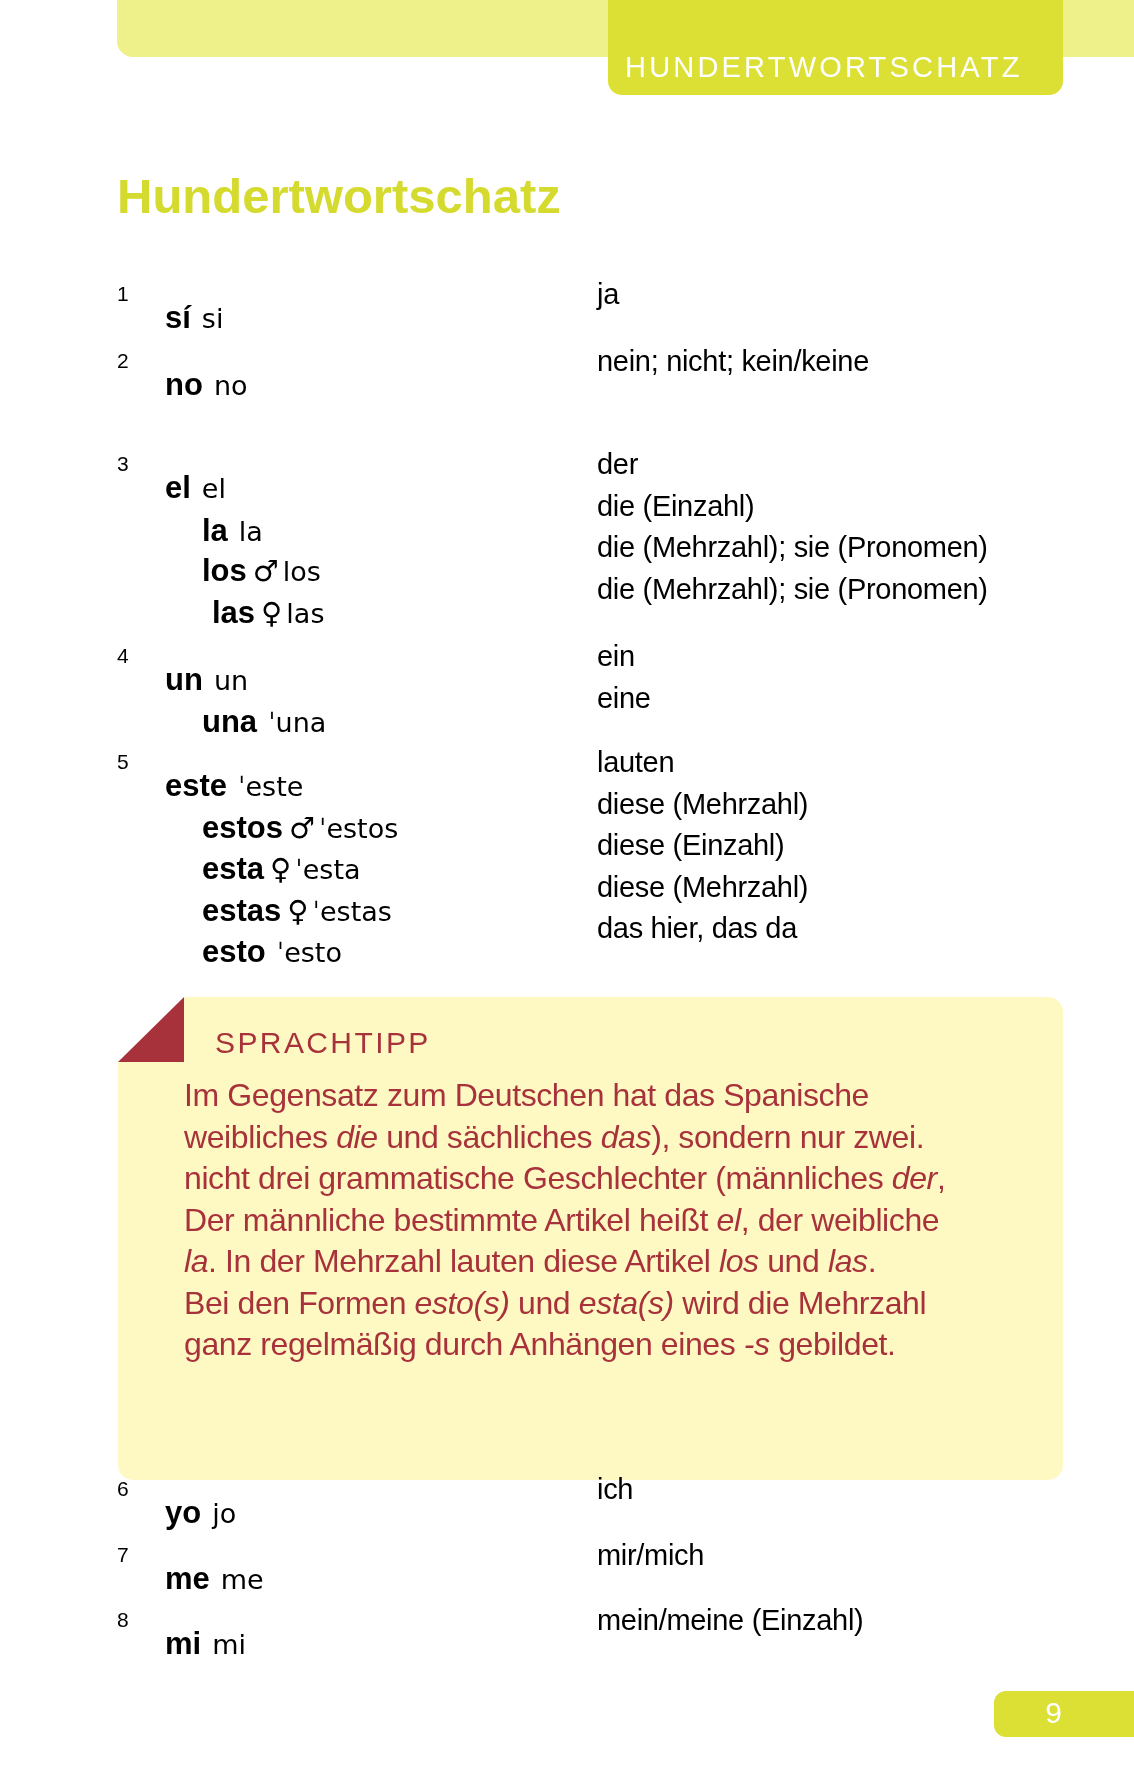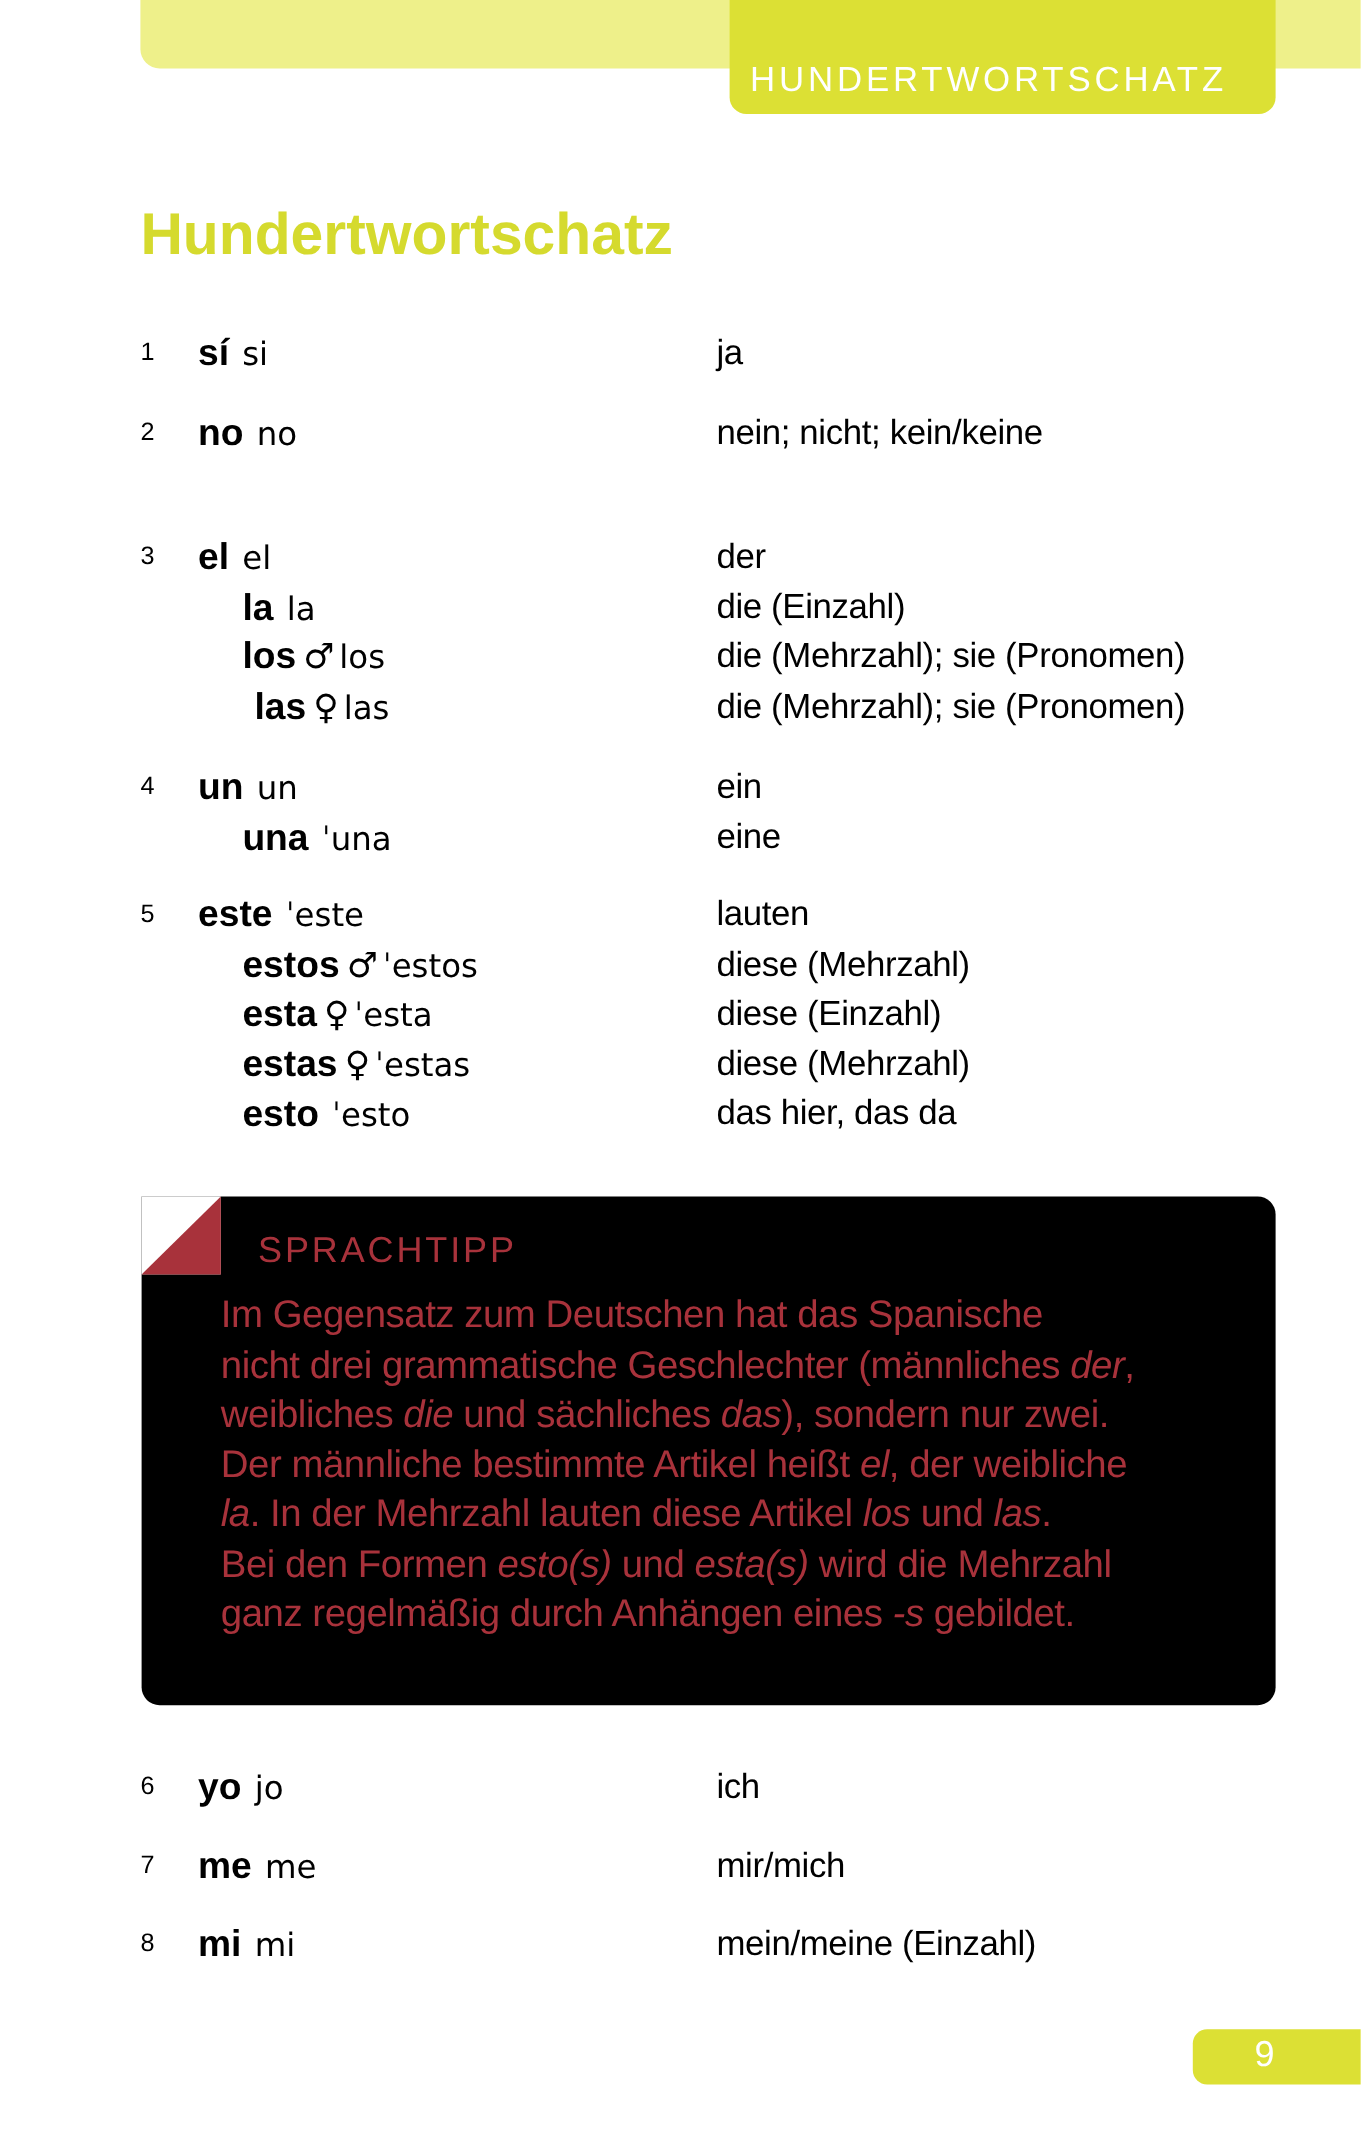--- a/index.html
+++ b/index.html
@@ -16,30 +16,30 @@
     background: #DCE034; border-bottom-left-radius: 14px; border-bottom-right-radius: 14px;
   }
   .toptab-label {
     position: absolute; left: 17px; top: 51px; font-size: 29px; line-height: 32px;
     color: #ffffff; letter-spacing: 3.2px; white-space: nowrap;
   }
   .page-title {
     position: absolute; left: 117px; top: 168px; font-size: 49px; line-height: 56px;
     font-weight: bold; color: #D5DA2E; white-space: nowrap;
   }
-  .line { position: absolute; white-space: nowrap; line-height: 36px; height: 36px; }
+  .line { position: absolute; white-space: nowrap; line-height: 36px; height: 36px; margin-top: 24px; }
   .num { position: absolute; left: 117px; font-size: 21px; line-height: 36px; }
   .es { font-size: 31px; font-weight: bold; }
   .ph { font-family: "DejaVu Sans", sans-serif; font-size: 27px; font-weight: normal; margin-left: 11px; }
   .g { font-family: "DejaVu Sans", sans-serif; font-size: 29px; font-weight: bold; margin-left: 6px; }
   .g + .ph { margin-left: 4px; }
   .de { position: absolute; left: 597px; font-size: 29px; line-height: 36px; white-space: nowrap; letter-spacing: -0.3px; }
   .tip {
-    position: absolute; left: 118px; top: 997px; width: 945px; height: 424px;
-    background: #000000; border-top-right-radius: 15px; border-bottom-left-radius: 15px; border-bottom-right-radius: 15px;
+    position: absolute; left: 118px; top: 997px; width: 945px; height: 483px;
+    background: #fef9c3; border-top-right-radius: 15px; border-bottom-left-radius: 15px; border-bottom-right-radius: 15px;
   }
   .tip-corner {
     position: absolute; left: 0; top: 0; width: 0; height: 0;
     border-style: solid; border-width: 0 0 65px 66px;
     border-color: transparent transparent #A8323B transparent;
   }
   .tip-corner-fill {
     position: absolute; left: 0; top: 0; width: 66px; height: 65px; background: #ffffff;
   }
   .tip-head {
@@ -116,22 +116,22 @@
   <div class="line" style="left:202px;top:910px"><span class="es">esto</span><span class="ph">ˈesto</span></div>
   <div class="de" style="top:910px">das hier, das da</div>
 </div>
 
 <div class="tip">
   <div class="tip-corner-fill"></div>
   <div class="tip-corner"></div>
   <div class="tip-head">SPRACHTIPP</div>
   <div class="tip-body" id="tip-body">
       <div class="tip-line"><span>Im Gegensatz zum Deutschen hat das Spanische</span></div>
+      <div class="tip-line"><span>weibliches </span><i>die</i><span> und sächliches </span><i>das</i><span>), sondern nur zwei.</span></div>
       <div class="tip-line"><span>nicht drei grammatische Geschlechter (männliches </span><i>der</i><span>,</span></div>
-      <div class="tip-line"><span>weibliches </span><i>die</i><span> und sächliches </span><i>das</i><span>), sondern nur zwei.</span></div>
       <div class="tip-line"><span>Der männliche bestimmte Artikel heißt </span><i>el</i><span>, der weibliche</span></div>
       <div class="tip-line"><i>la</i><span>. In der Mehrzahl lauten diese Artikel </span><i>los</i><span> und </span><i>las</i><span>.</span></div>
       <div class="tip-line"><span>Bei den Formen </span><i>esto(s)</i><span> und </span><i>esta(s)</i><span> wird die Mehrzahl</span></div>
       <div class="tip-line"><span>ganz regelmäßig durch Anhängen eines </span><i>-s</i><span> gebildet.</span></div>
     </div>
 </div>
 
 <div id="vocab-bottom">
   <div class="num" style="top:1471px">6</div>
   <div class="line" style="left:165px;top:1471px"><span class="es">yo</span><span class="ph">jo</span></div>

